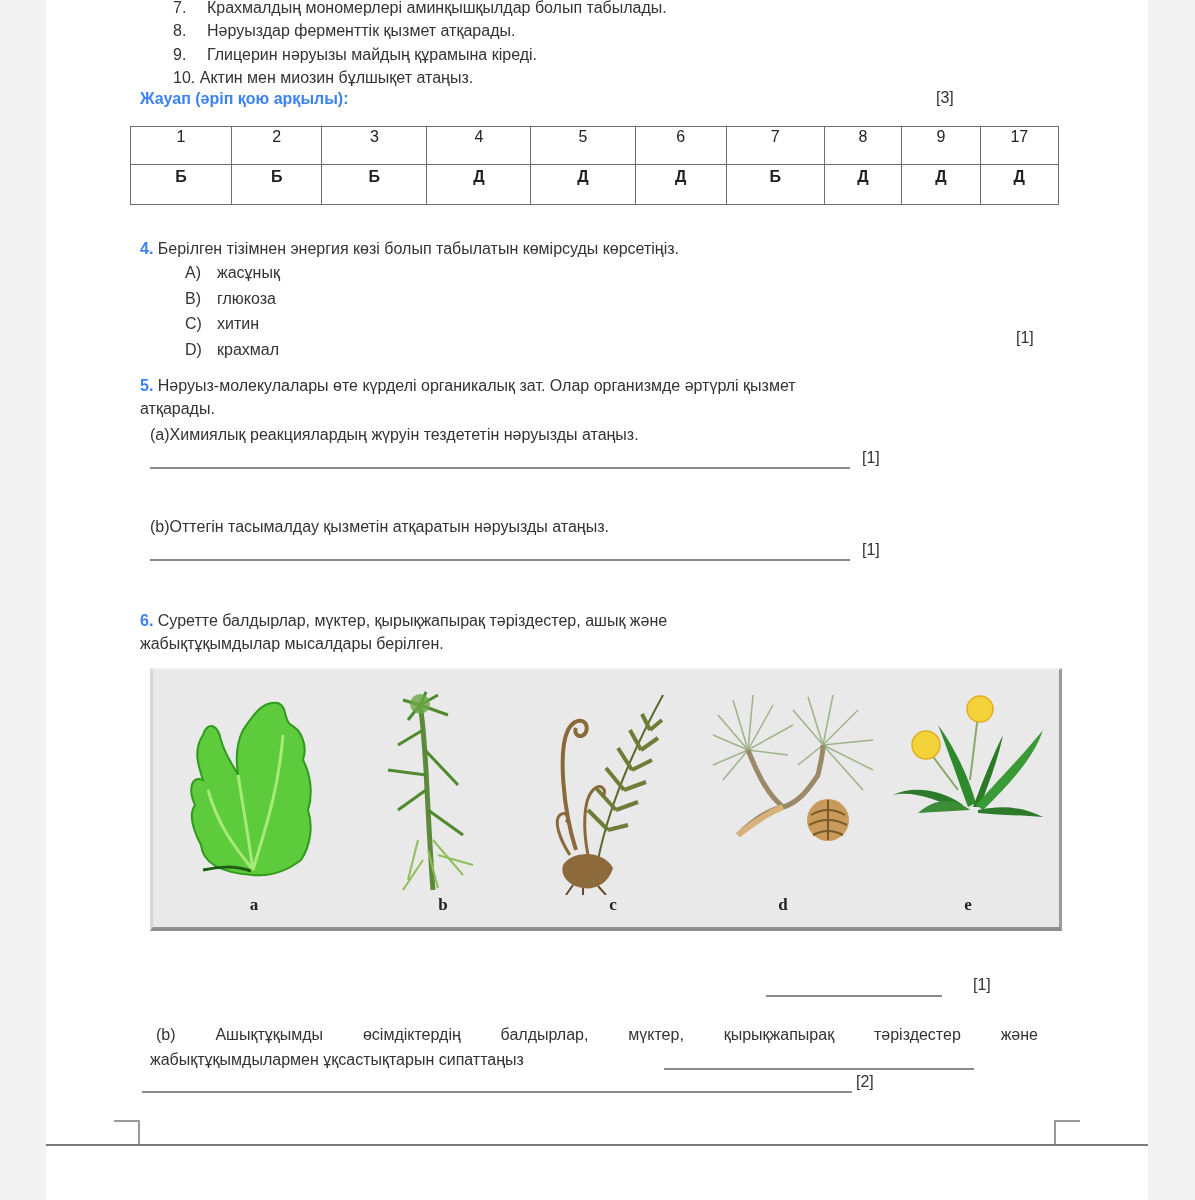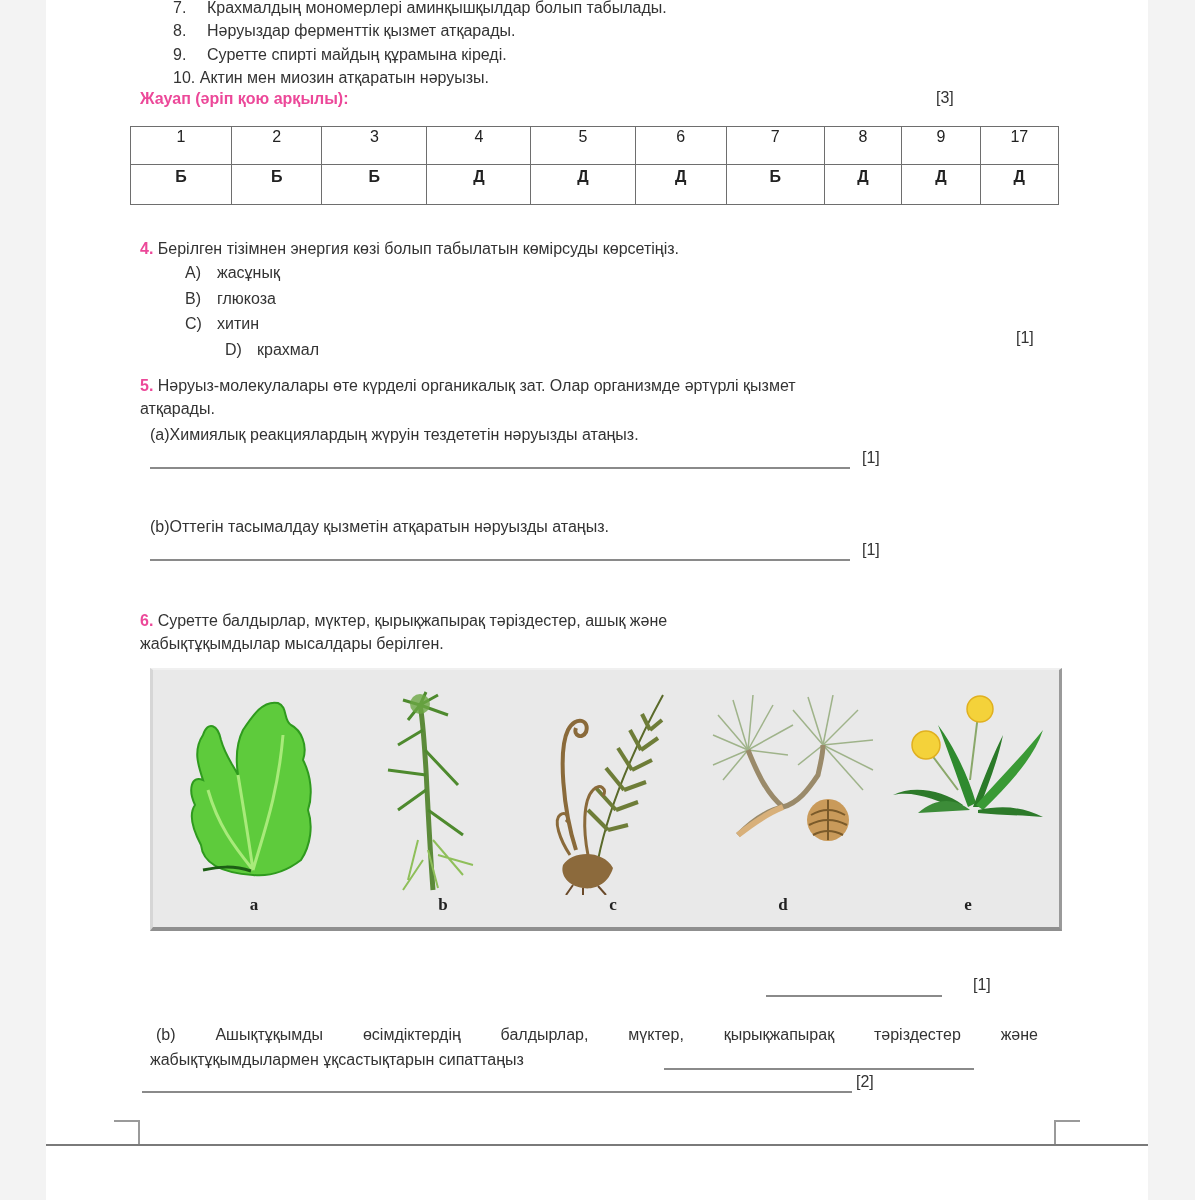--- a/index.html
+++ b/index.html
@@ -8,21 +8,21 @@
       background: #f3f3f3;
       font-family: "Liberation Sans", sans-serif;
       color: #2a2a2a;
     }
     .page {
       position: absolute; left: 46px; top: 0; width: 1102px; height: 1200px;
       background: #ffffff;
     }
     .abs { position: absolute; white-space: nowrap; }
     .t { font-size: 16px; line-height: 20px; color: #333; }
-    .b { font-weight: bold; color: #ec4899; }
+    .b { font-weight: bold; color: #3b82f6; }
     .mark { font-size: 16px; color: #333; }
 
     
     .li-num { display: inline-block; width: 34px; }
 
     
     table.ans {
       position: absolute; left: 84px; top: 126px; width: 929px;
       border-collapse: collapse;
     }
@@ -61,24 +61,24 @@
 
 <div class="page">
 
   <div class="abs t" style="left:127px; top:-2px;">
     <span class="li-num">7.</span><span>Крахмалдың мономерлері аминқышқылдар болып табылады.</span>
   </div>
   <div class="abs t" style="left:127px; top:21px;">
     <span class="li-num">8.</span><span>Нәруыздар ферменттік қызмет атқарады.</span>
   </div>
   <div class="abs t" style="left:127px; top:45px;">
-    <span class="li-num">9.</span><span>Суретте спирті майдың құрамына кіреді.</span>
+    <span class="li-num">9.</span><span>Глицерин нәруызы майдың құрамына кіреді.</span>
   </div>
   <div class="abs t" style="left:127px; top:68px;">
-    <span>10.</span> <span>Актин мен миозин атқаратын нәруызы.</span>
+    <span>10.</span> <span>Актин мен миозин бұлшықет атаңыз.</span>
   </div>
 
   <div class="abs t b" style="left:94px; top:89px;">Жауап (әріп қою арқылы):</div>
   <div class="abs mark" style="left:890px; top:89px;">[3]</div>
 
   <table class="ans">
     <colgroup>
       <col style="width:102px">
         <col style="width:91px">
         <col style="width:106px">
@@ -124,21 +124,21 @@
   </div>
   <div class="abs t" style="left:139px; top:263px;">
     <span class="opt-letter">A)</span><span>жасұнық</span>
   </div>
   <div class="abs t" style="left:139px; top:289px;">
     <span class="opt-letter">B)</span><span>глюкоза</span>
   </div>
   <div class="abs t" style="left:139px; top:314px;">
     <span class="opt-letter">C)</span><span>хитин</span>
   </div>
-  <div class="abs t" style="left:139px; top:340px;margin-left:40px;">
+  <div class="abs t" style="left:139px; top:340px;">
     <span class="opt-letter">D)</span><span>крахмал</span>
   </div>
   <div class="abs mark" style="left:970px; top:329px;">[1]</div>
 
   <div class="abs t" style="left:94px; top:376px;">
     <span class="b">5.</span>
     <span>Нәруыз-молекулалары өте күрделі органикалық зат. Олар организмде әртүрлі қызмет</span>
   </div>
   <div class="abs t" style="left:94px; top:399px;">атқарады.</div>
 

